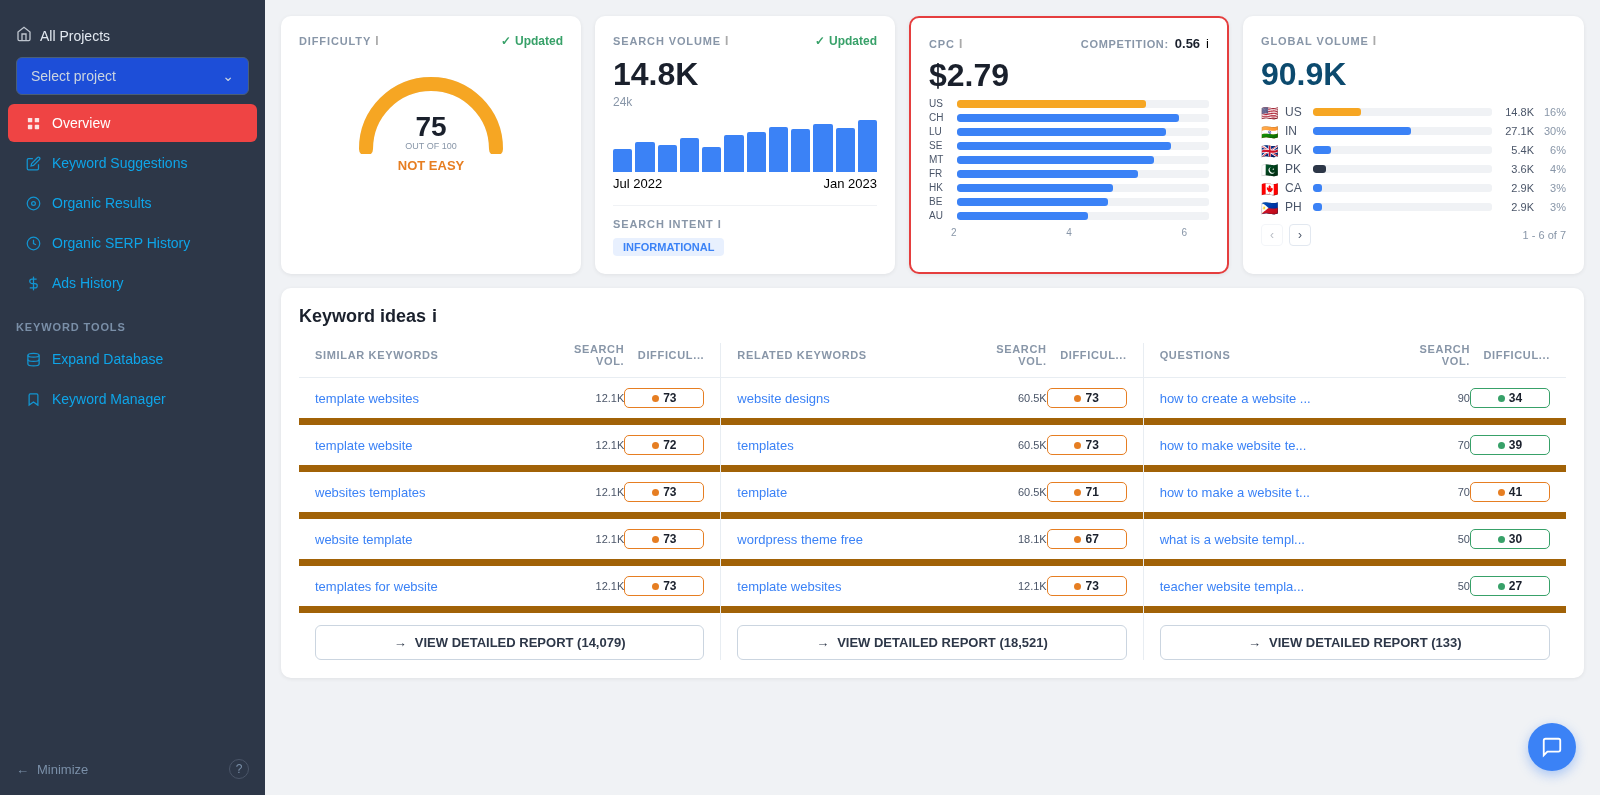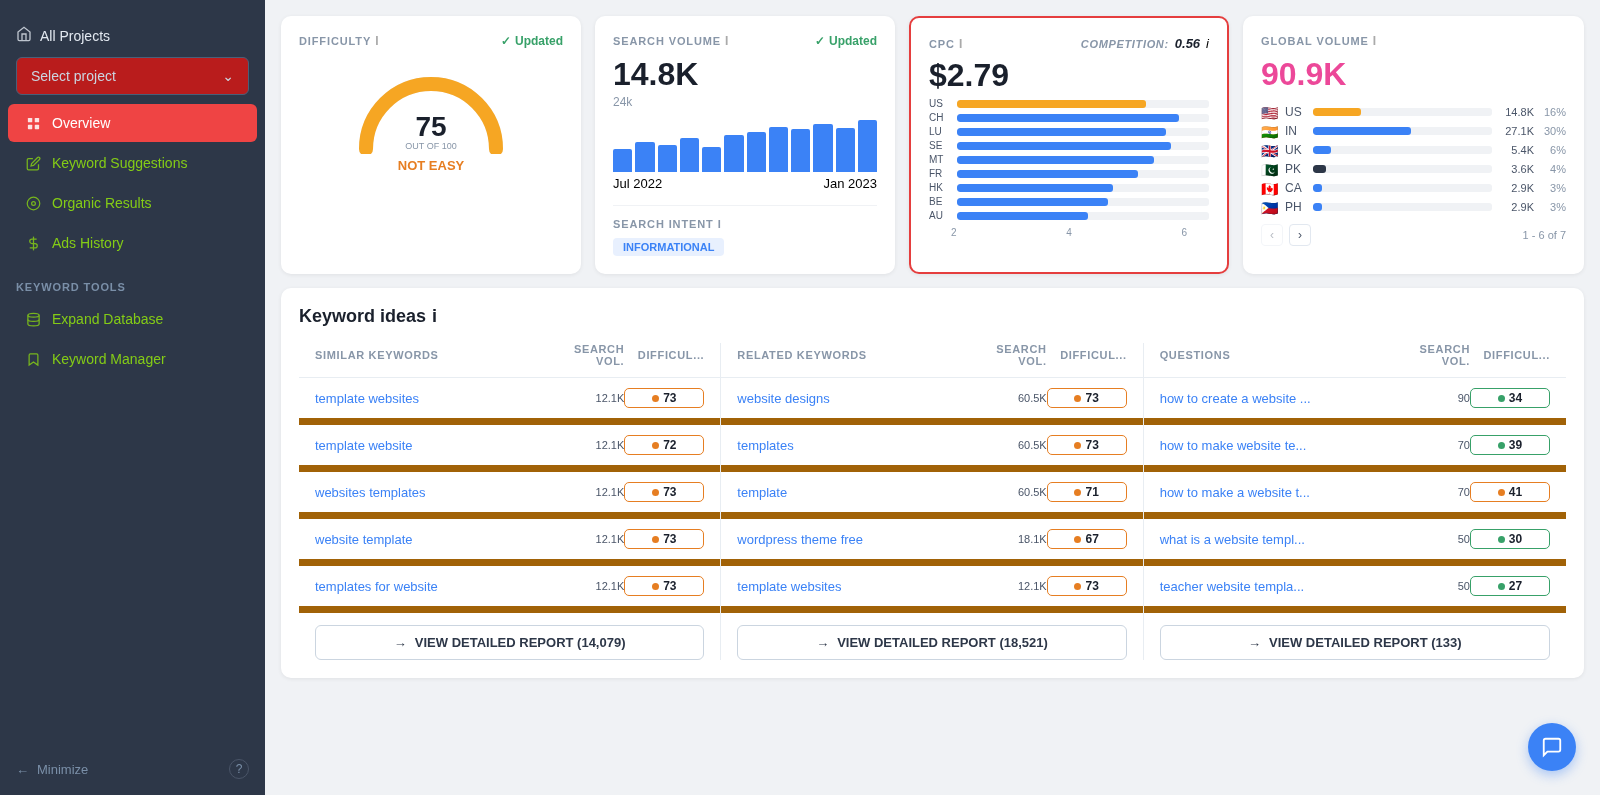--- a/index.html
+++ b/index.html
@@ -3,23 +3,23 @@
   <meta charset="utf-8">
   <style>
     * { box-sizing: border-box; margin: 0; padding: 0; }
     body { font-family: -apple-system, BlinkMacSystemFont, 'Segoe UI', sans-serif; background: #f0f2f5; display: flex; height: 795px; overflow: hidden; font-size: 13px; }
 
     
     .sidebar { width: 265px; min-width: 265px; background: #2d3748; color: #fff; display: flex; flex-direction: column; height: 100%; }
     .sidebar-header { padding: 18px 16px 8px; }
     .all-projects { display: flex; align-items: center; gap: 8px; color: #e2e8f0; font-size: 14px; padding: 8px 0 12px; cursor: pointer; }
     .all-projects svg { opacity: 0.8; }
-    .select-project { background: #b91c1c; border: 1px solid #4a5f78; border-radius: 6px; padding: 10px 14px; display: flex; justify-content: space-between; align-items: center; cursor: pointer; color: #cbd5e0; font-size: 14px; }
+    .select-project { background: #1d4ed8; border: 1px solid #4a5f78; border-radius: 6px; padding: 10px 14px; display: flex; justify-content: space-between; align-items: center; cursor: pointer; color: #cbd5e0; font-size: 14px; }
     .sidebar-section-label { color: #7a8fa8; font-size: 11px; font-weight: 700; letter-spacing: 0.08em; padding: 18px 16px 6px; text-transform: uppercase; }
-    .sidebar-item { display: flex; align-items: center; gap: 10px; padding: 10px 16px; color: #84cc16; cursor: pointer; font-size: 14px; border-radius: 6px; margin: 1px 8px; }
+    .sidebar-item { display: flex; align-items: center; gap: 10px; padding: 10px 16px; color: #0ea5e9; cursor: pointer; font-size: 14px; border-radius: 6px; margin: 1px 8px; }
     .sidebar-item.active { background: #ef4444; color: #fff; }
     .sidebar-icon { width: 18px; height: 18px; display: flex; align-items: center; justify-content: center; opacity: 0.85; }
     .sidebar-footer { margin-top: auto; padding: 16px; display: flex; align-items: center; justify-content: space-between; color: #7a8fa8; font-size: 13px; cursor: pointer; }
     .sidebar-footer-left { display: flex; align-items: center; gap: 8px; }
 
     
     .main { flex: 1; overflow-y: auto; padding: 16px; display: flex; flex-direction: column; gap: 14px; }
 
     
     .cards-row { display: grid; grid-template-columns: 300px 300px 320px 1fr; gap: 14px; }
@@ -56,21 +56,21 @@
     .competition-value { font-size: 13px; font-weight: 700; color: #1a202c; }
     .hbar-row { display: flex; align-items: center; gap: 6px; margin: 3px 0; }
     .hbar-country { font-size: 10px; color: #4a5568; width: 22px; }
     .hbar-track { flex: 1; background: #f0f2f5; border-radius: 3px; height: 8px; overflow: hidden; }
     .hbar-fill { height: 100%; border-radius: 3px; background: #3b82f6; }
     .hbar-fill.orange { background: #f6a623; }
     .hbar-axis { display: flex; justify-content: space-between; margin-top: 6px; padding: 0 22px 0 22px; }
     .hbar-axis span { font-size: 10px; color: #8896a8; }
 
     
-    .gv-value { font-size: 32px; font-weight: 800; color: #ec4899; margin: 0 0 12px; }
+    .gv-value { font-size: 32px; font-weight: 800; color: #0c4a6e; margin: 0 0 12px; }
     .gv-row { display: flex; align-items: center; gap: 6px; margin: 5px 0; }
     .gv-flag { width: 18px; height: 13px; border-radius: 2px; display: inline-block; font-size: 14px; line-height: 1; }
     .gv-country { font-size: 12px; color: #4a5568; width: 22px; }
     .gv-bar-track { flex: 1; background: #f0f2f5; border-radius: 3px; height: 8px; overflow: hidden; }
     .gv-bar-fill { height: 100%; border-radius: 3px; }
     .gv-num { font-size: 11px; color: #4a5568; width: 36px; text-align: right; }
     .gv-pct { font-size: 11px; color: #8896a8; width: 26px; text-align: right; }
     .gv-nav { display: flex; align-items: center; justify-content: space-between; margin-top: 10px; }
     .gv-nav-arrows { display: flex; gap: 6px; }
     .gv-nav-arrow { width: 22px; height: 22px; border: 1px solid #e2e8f0; border-radius: 4px; display: flex; align-items: center; justify-content: center; cursor: pointer; color: #4a5568; font-size: 12px; }
@@ -147,20 +147,29 @@
       <svg width="15" height="15" fill="none" stroke="currentColor" stroke-width="2" viewBox="0 0 24 24">
           <circle cx="12" cy="12" r="10"></circle>
           <circle cx="12" cy="12" r="3"></circle>
         </svg>
     </span>
     <span>Organic Results</span>
   </div>
   <div class="sidebar-item">
     <span class="sidebar-icon">
       <svg width="15" height="15" fill="none" stroke="currentColor" stroke-width="2" viewBox="0 0 24 24">
+          <circle cx="12" cy="12" r="10"></circle>
+          <polyline points="12 6 12 12 16 14"></polyline>
+        </svg>
+    </span>
+    <span>Organic SERP History</span>
+  </div>
+  <div class="sidebar-item">
+    <span class="sidebar-icon">
+      <svg width="15" height="15" fill="none" stroke="currentColor" stroke-width="2" viewBox="0 0 24 24">
           <line x1="12" y1="1" x2="12" y2="23"></line>
           <path d="M17 5H9.5a3.5 3.5 0 000 7h5a3.5 3.5 0 010 7H6"></path>
         </svg>
     </span>
     <span>Ads History</span>
   </div>
 
   <div class="sidebar-section-label">KEYWORD TOOLS</div>
 
   <div class="sidebar-item">
@@ -259,21 +268,21 @@
         <span class="intent-badge">INFORMATIONAL</span>
       </div>
     </div>
 
     <div class="card cpc-card">
       <div class="card-header" style="margin-bottom:2px;">
         <span class="card-label">
           <span>CPC</span>
           <span class="info-icon">i</span>
         </span>
-        <div class="competition-row" style="margin-left:auto;margin-bottom:0;font-style:italic;">
+        <div class="competition-row" style="margin-left:auto;margin-bottom:0;">
           <span class="competition-label">COMPETITION:</span>
           <span class="competition-value">0.56</span>
           <span class="info-icon">i</span>
         </div>
       </div>
       <div class="cpc-value">$2.79</div>
 
       <div>
         <div class="hbar-row">
             <span class="hbar-country">US</span>

